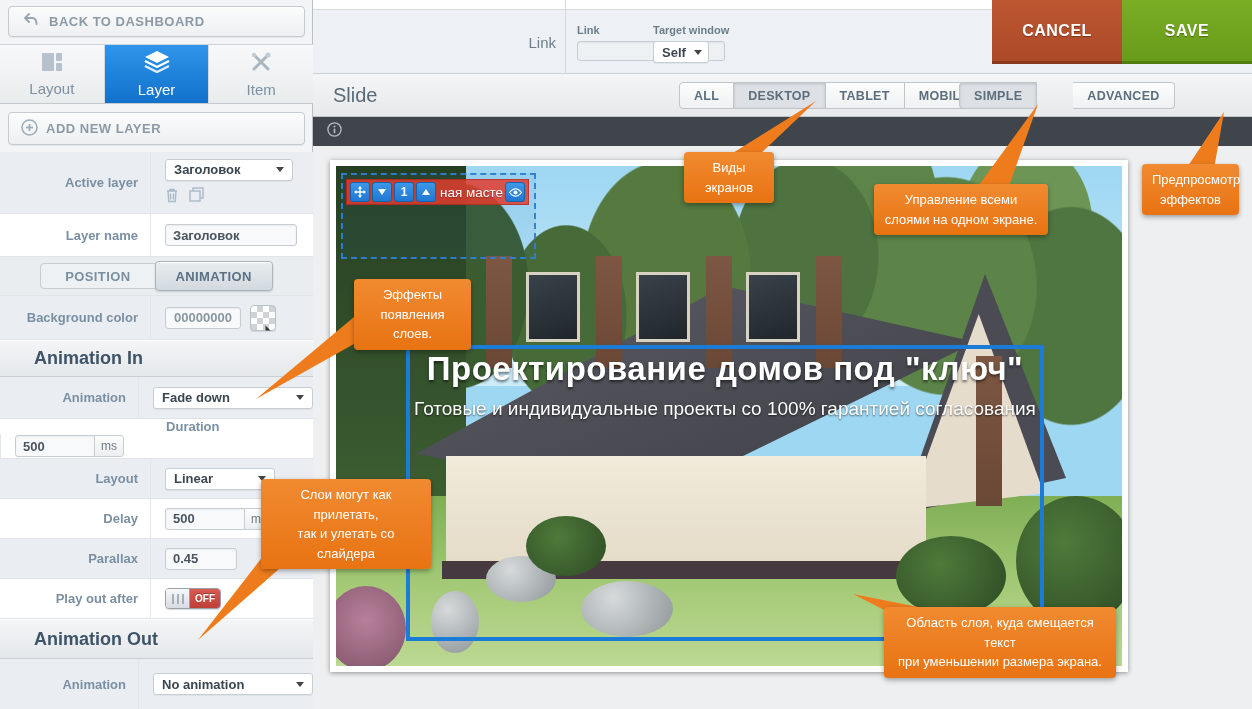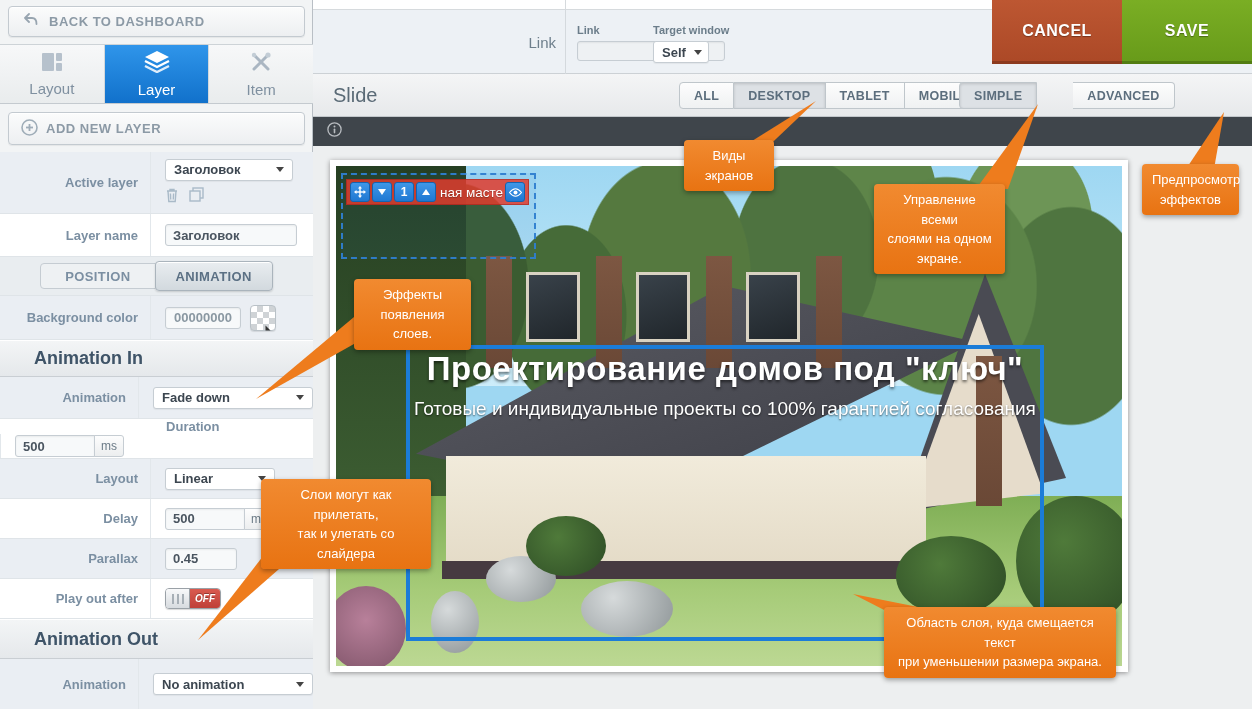--- a/index.html
+++ b/index.html
@@ -37,21 +37,21 @@
   .seg { display:flex; align-items:center; margin:0 auto; }
   .seg-btn { height:26px; padding:0 24px; display:flex; align-items:center; justify-content:center; font-size:13px; font-weight:bold; letter-spacing:.4px; color:#7b8fa2; background:#eef1f3; border:1px solid #c5ccd2; border-radius:4px 0 0 4px; cursor:pointer; }
   .seg-btn.sel2 { height:30px; background:linear-gradient(#e9edf0,#d2d9de); border:1px solid #aab4bc; border-radius:4px; color:#5b7084; box-shadow:0 1px 2px rgba(0,0,0,.15), inset 0 1px 0 #fff; margin-left:-1px; padding:0 20px; }
 
   .checker-btn { position:relative; width:26px; height:26px; margin-left:9px; border:1px solid #b9c1c7; border-radius:4px; cursor:pointer; background-color:#fff; background-image:linear-gradient(45deg,#cfd3d6 25%,transparent 25%,transparent 75%,#cfd3d6 75%),linear-gradient(45deg,#cfd3d6 25%,transparent 25%,transparent 75%,#cfd3d6 75%); background-size:12px 12px; background-position:0 0,6px 6px; box-shadow:0 1px 1px rgba(0,0,0,.1); }
   .checker-btn .tri { position:absolute; right:2px; bottom:2px; width:0; height:0; border-left:5px solid transparent; border-top:5px solid transparent; border-right:5px solid #333; transform:rotate(90deg); }
 
   .toggle { display:flex; width:56px; height:21px; border:1px solid #9aa1a7; border-radius:4px; overflow:hidden; cursor:pointer; box-shadow:0 1px 1px rgba(0,0,0,.15); }
   .toggle .handle { width:24px; background:linear-gradient(#f8f9fa,#d7dbdf); border-right:1px solid #9aa1a7; display:flex; align-items:center; justify-content:center; }
   .toggle .ridges { width:12px; height:10px; background:repeating-linear-gradient(90deg,#a7afb6 0 2px,transparent 2px 5px); }
-  .toggle .state { flex:1; display:flex; align-items:center; justify-content:center; background:linear-gradient(#d95a50,#bf4038); color:#fff; font-size:10px; font-weight:bold; text-shadow:0 -1px 0 rgba(0,0,0,.3);font-style:italic; }
+  .toggle .state { flex:1; display:flex; align-items:center; justify-content:center; background:linear-gradient(#d95a50,#bf4038); color:#fff; font-size:10px; font-weight:bold; text-shadow:0 -1px 0 rgba(0,0,0,.3); }
 
   
   #content { position:absolute; left:313px; top:0; width:939px; height:709px; }
   .strip-top { position:absolute; left:0; top:0; width:939px; height:10px; background:#fff; border-bottom:1px solid #d6dadd; }
   .strip-top .vdiv { position:absolute; left:252px; top:0; width:1px; height:10px; background:#d6dadd; }
   .link-row { position:absolute; left:0; top:10px; width:939px; height:64px; background:#edf1f5; border-bottom:1px solid #ccd1d5; }
   .link-row .vdiv { position:absolute; left:252px; top:0; width:1px; height:64px; background:#d4d9dd; }
   .link-row-label { position:absolute; left:140px; top:0; width:103px; height:64px; display:flex; align-items:center; justify-content:flex-end; font-size:15px; color:#6e7f8c; }
   .fld { position:absolute; top:14px; }
   .fld .fld-lbl { font-size:11px; font-weight:bold; color:#6b7d8a; margin-bottom:5px; }
@@ -113,22 +113,22 @@
   .layer-bar { position:absolute; left:3px; top:4px; width:183px; height:26px; background:rgba(224,60,45,.85); border:1px solid rgba(140,20,15,.4); display:flex; align-items:center; padding:0 3px; gap:2px; }
   .lb-btn { width:20px; height:20px; flex:0 0 auto; display:flex; align-items:center; justify-content:center; background:linear-gradient(#3f97e8,#1f78d2); border:1px solid #1563b0; border-radius:3px; cursor:pointer; }
   .lb-title { flex:1; color:#fff; font-size:13.5px; white-space:nowrap; overflow:hidden; margin-left:2px; text-shadow:0 1px 1px rgba(0,0,0,.3); }
   .lb-num { color:#fff; font-size:12px; font-weight:bold; }
   .tri-up { width:0; height:0; border-left:4px solid transparent; border-right:4px solid transparent; border-bottom:6px solid #fff; }
   .tri-dn { width:0; height:0; border-left:4px solid transparent; border-right:4px solid transparent; border-top:6px solid #fff; }
 
   
   #pointers { position:absolute; left:0; top:0; width:1252px; height:709px; z-index:40; pointer-events:none; }
   .tip { position:absolute; z-index:41; background:linear-gradient(#f18a30,#e87312); color:#fff; font-size:13px; line-height:1.5; text-align:center; padding:6px 10px; border-radius:4px; box-shadow:0 2px 5px rgba(0,0,0,.35); }
-  #tip-screens { left:684px; top:140px; width:90px; }
-  #tip-manage { left:874px; top:184px; width:131px; }
+  #tip-screens { left:684px; top:152px; width:90px; }
+  #tip-manage { left:874px; top:184px; width:174px; }
   #tip-preview { left:1142px; top:164px; width:97px; }
   #tip-effects { left:354px; top:279px; width:117px; }
   #tip-fly { left:261px; top:479px; width:170px; }
   #tip-area { left:884px; top:607px; width:232px; }
 </style>
 </head>
 <body>
 
 <div id="app">
 

